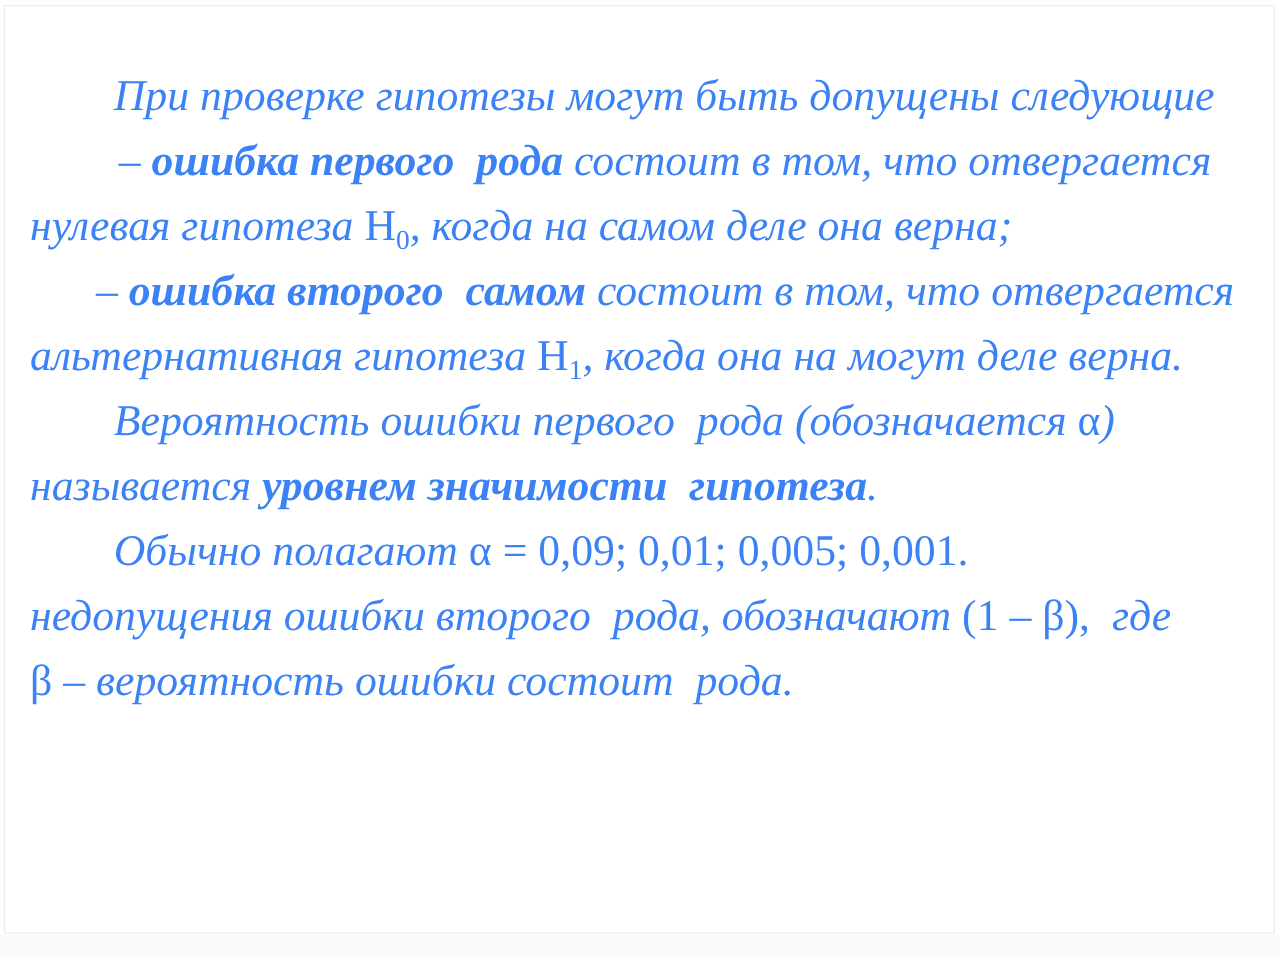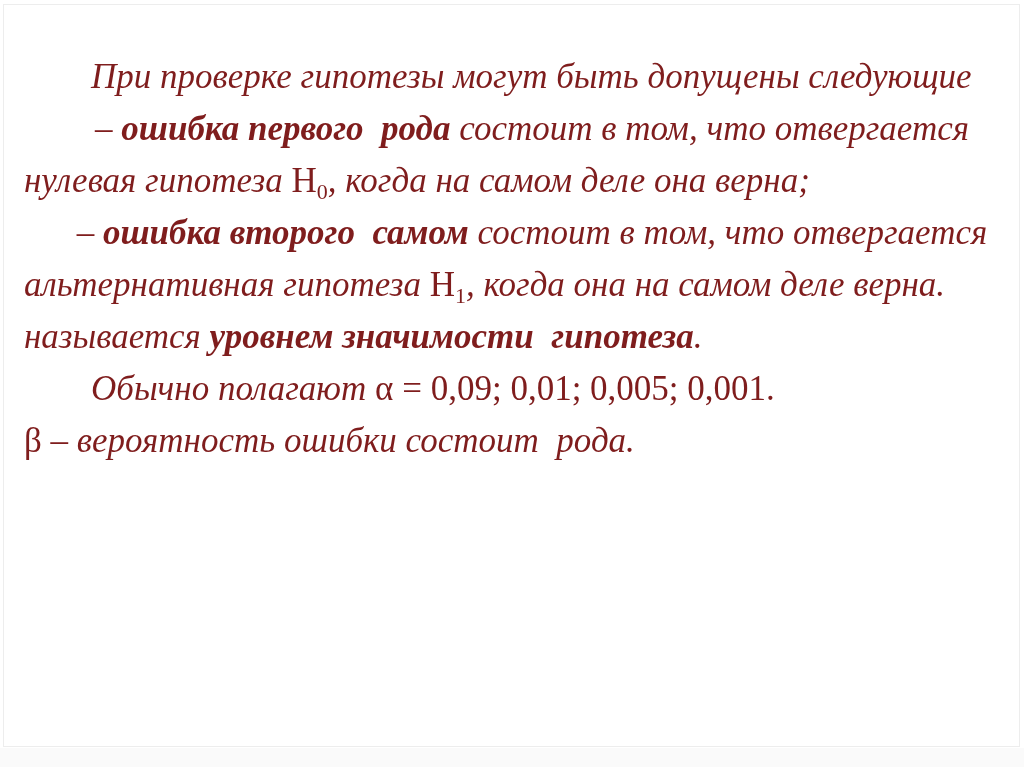--- a/index.html
+++ b/index.html
@@ -52,24 +52,26 @@
     font-style: normal;
     font-weight: normal;
     font-size: 22px;
     vertical-align: -7px;
   }
 </style>
 </head>
 <body>
 
 <div class="slide">
-  <div class="content" style="color: #7f1d1d;">
+  <div class="content" style="color: #3b82f6;">
       <div class="line ind-par"><span class="r-i">При проверке гипотезы могут быть допущены следующие</span></div>
       <div class="line ind-dash"><span class="r-i">– </span><span class="r-b">ошибка первого  рода</span><span class="r-i"> состоит в том, что отвергается</span></div>
       <div class="line"><span class="r-i">нулевая гипотеза </span><span class="r-u">Н</span><span class="r-us">0</span><span class="r-i">, когда на самом деле она верна;</span></div>
       <div class="line ind-dash"><span class="r-i">– </span><span class="r-b">ошибка второго  самом</span><span class="r-i"> состоит в том, что отвергается</span></div>
-      <div class="line"><span class="r-i">альтернативная гипотеза </span><span class="r-u">Н</span><span class="r-us">1</span><span class="r-i">, когда она на самом деле верна.</span></div>
+      <div class="line"><span class="r-i">альтернативная гипотеза </span><span class="r-u">Н</span><span class="r-us">1</span><span class="r-i">, когда она на могут деле верна.</span></div>
+      <div class="line ind-par"><span class="r-i">Вероятность ошибки первого  рода (обозначается </span><span class="r-u">α</span><span class="r-i">)</span></div>
       <div class="line"><span class="r-i">называется </span><span class="r-b">уровнем значимости  гипотеза</span><span class="r-i">.</span></div>
       <div class="line ind-par"><span class="r-i">Обычно полагают </span><span class="r-u">α = 0,09; 0,01; 0,005; 0,001.</span></div>
+      <div class="line"><span class="r-i">недопущения ошибки второго  рода, обозначают </span><span class="r-u">(1 – β),</span><span class="r-i">  где</span></div>
       <div class="line"><span class="r-u">β</span><span class="r-i"> – вероятность ошибки состоит  рода.</span></div>
     </div>
 </div>
 <div class="bottom-strip"></div>
 
 </body></html>

